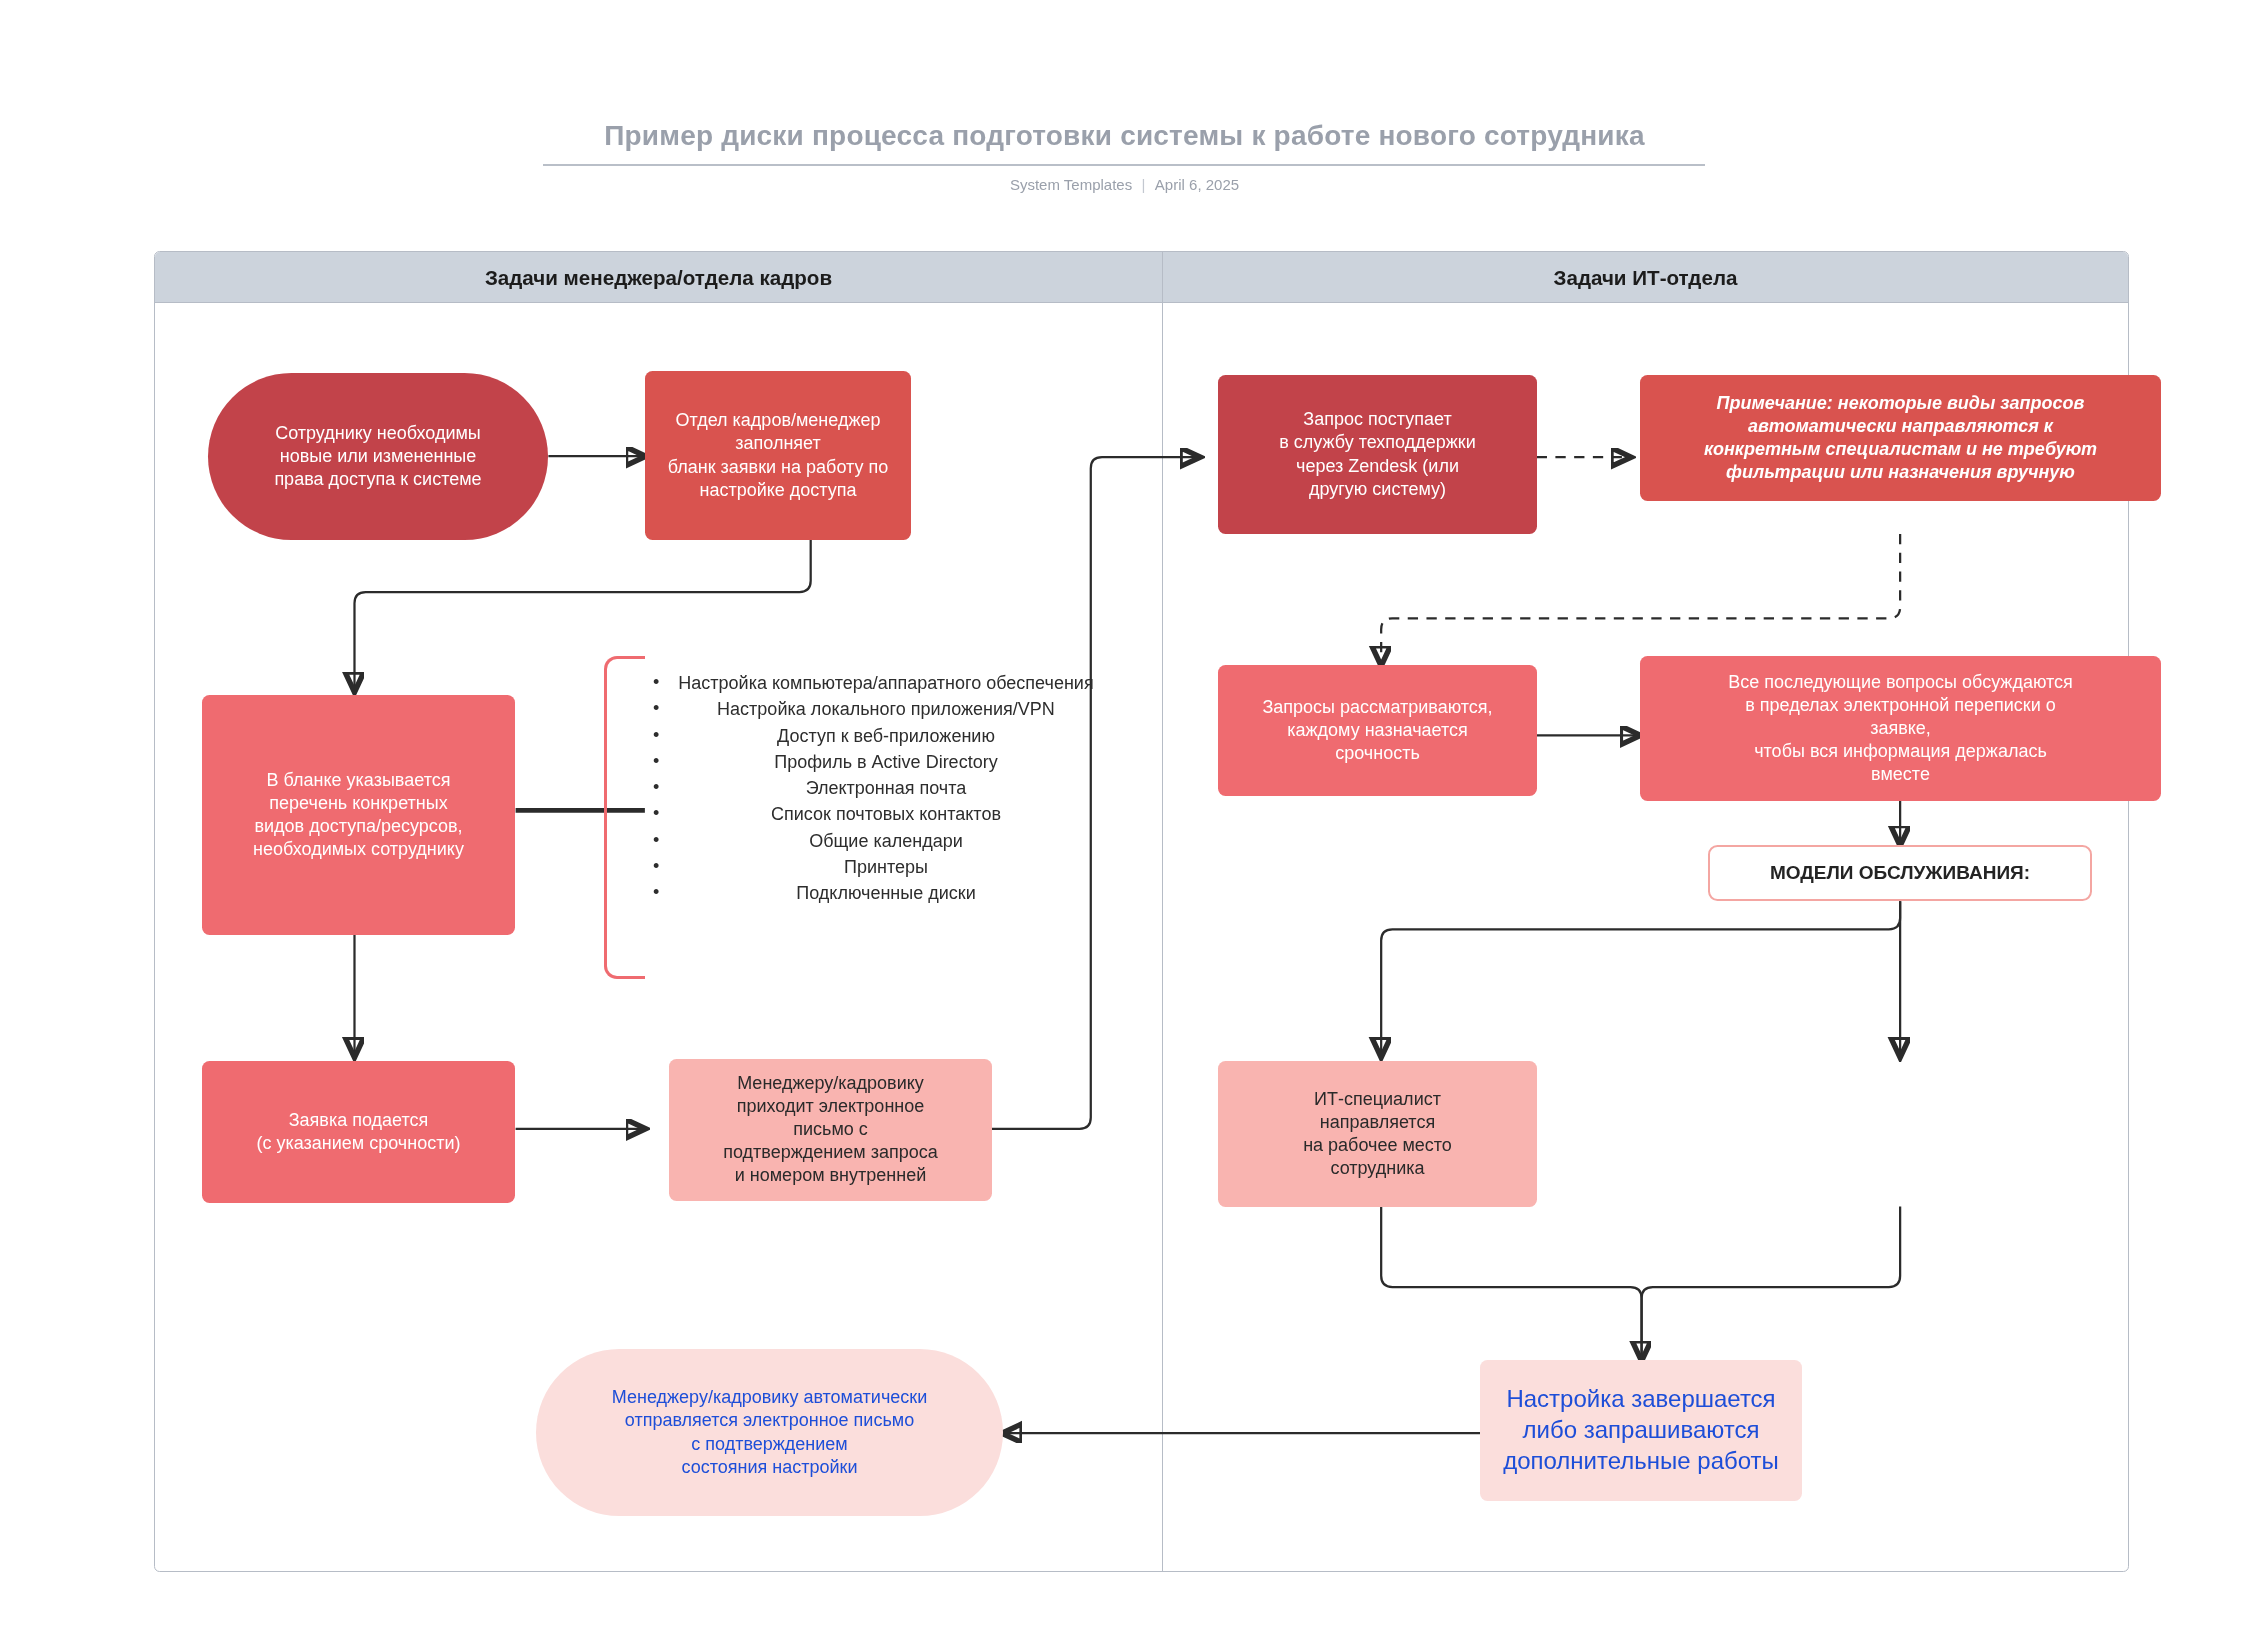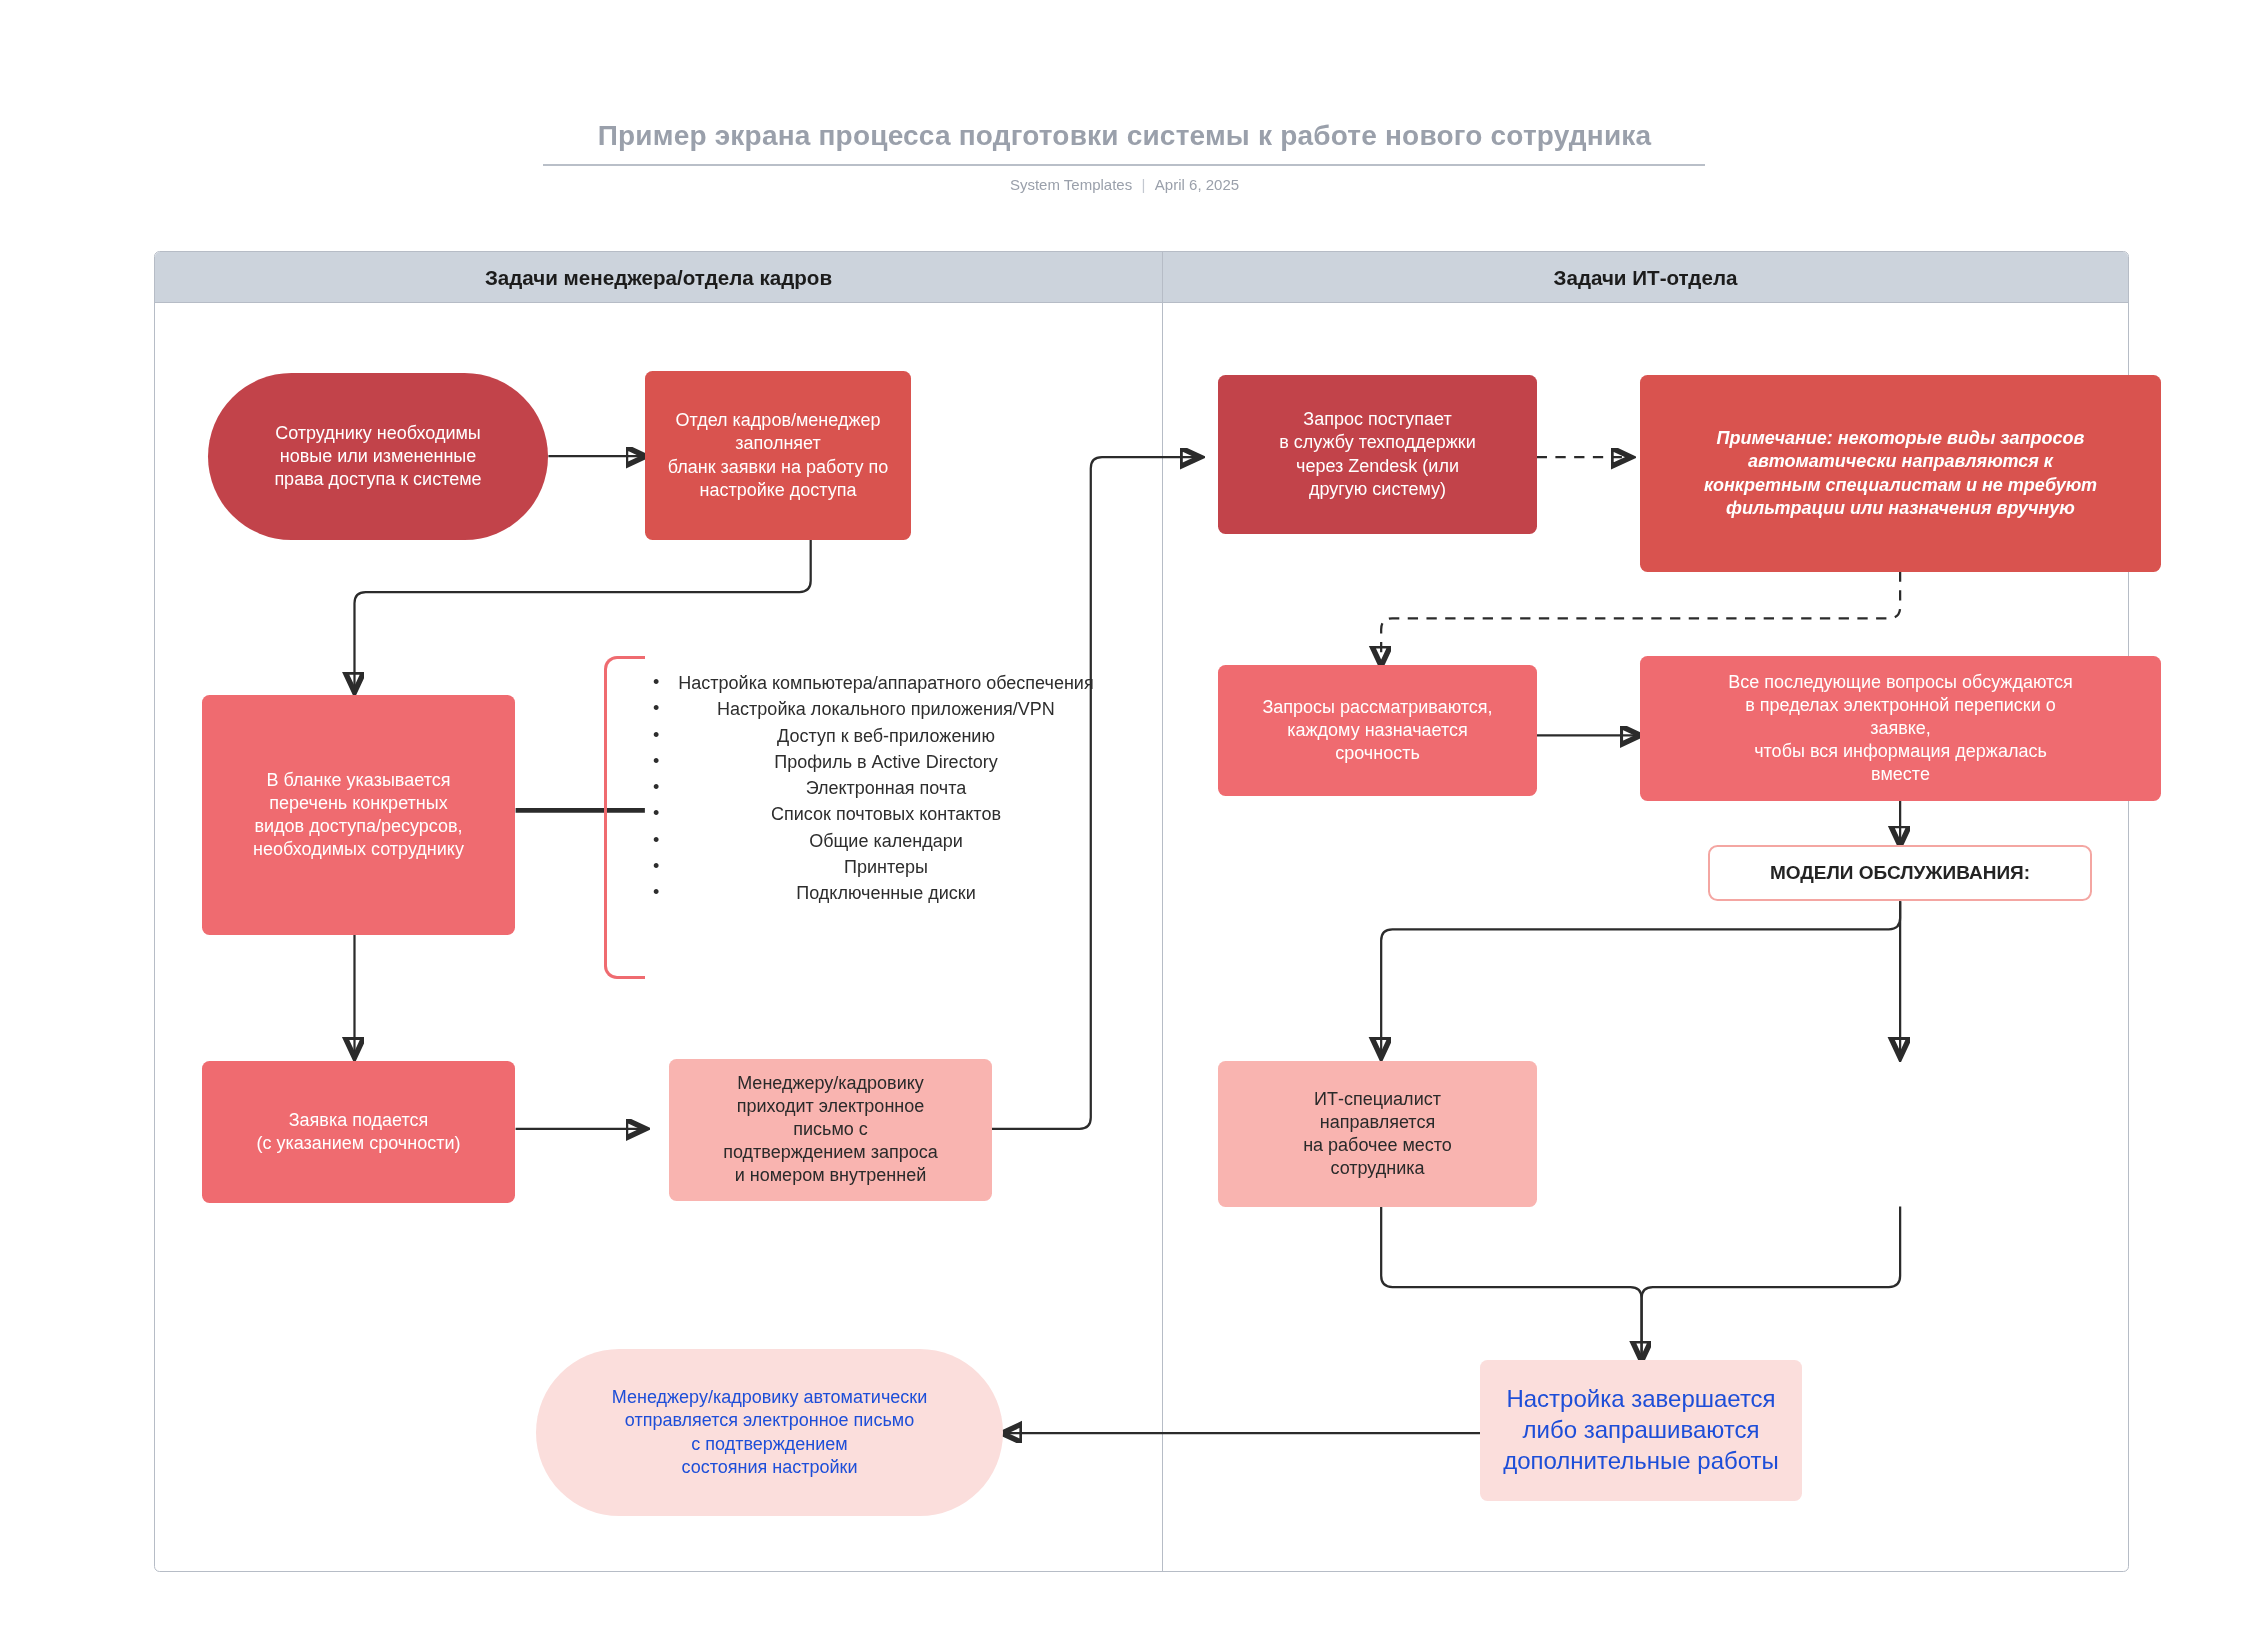--- a/index.html
+++ b/index.html
@@ -184,21 +184,21 @@
   }
   svg.links path, svg.links line { fill: none; stroke: #2b2b2b; stroke-width: 2.4; }
   svg.links .thick { stroke-width: 5; }
   svg.links .dash  { stroke-dasharray: 11 9; stroke-width: 2.4; }
 </style>
 </head>
 <body>
 
 <div id="page">
 
-  <div class="doc-title">Пример экрана процесса подготовки системы к работе нового сотрудника</div>
+  <div class="doc-title">Пример диски процесса подготовки системы к работе нового сотрудника</div>
   <div class="title-rule"></div>
   <div class="doc-sub">
     <span>System Templates</span><span class="sep">|</span><span>April 6, 2025</span>
   </div>
 
   <div class="lane-frame"></div>
   <div class="lane-head left">Задачи менеджера/отдела кадров</div>
   <div class="lane-head right">Задачи ИТ-отдела</div>
   <div class="lane-head-rule"></div>
   <div class="lane-divider"></div>
@@ -296,21 +296,21 @@
 состояния настройки</span>
   </div>
 
   <div class="node n-dark sh-rect" style="left:1218px; top:375px; width:319px; height:159px; font-size:18px;">
     <span class="txt">Запрос поступает
 в службу техподдержки
 через Zendesk (или
 другую систему)</span>
   </div>
 
-  <div class="node n-mid sh-rect" style="left:1640px; top:375px; width:521px; height:197px; font-size:18px;">
+  <div class="node n-mid sh-rect" style="left:1640px; top:375px; width:521px; height:126px; font-size:18px;">
     <span class="txt italic-bold">Примечание: некоторые виды запросов
 автоматически направляются к
 конкретным специалистам и не требуют
 фильтрации или назначения вручную</span>
   </div>
 
   <div class="node n-salmon sh-rect" style="left:1218px; top:665px; width:319px; height:131px; font-size:18px;">
     <span class="txt">Запросы рассматриваются,
 каждому назначается
 срочность</span>

